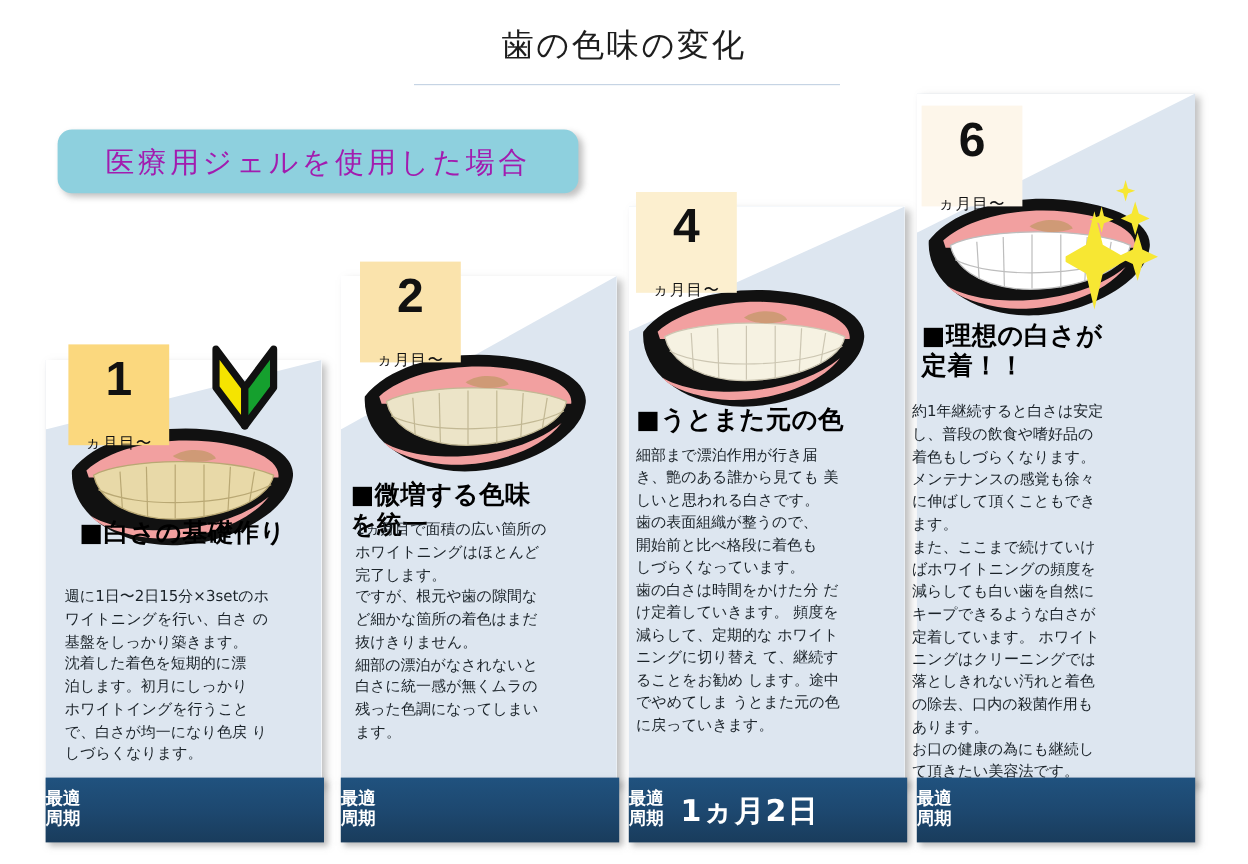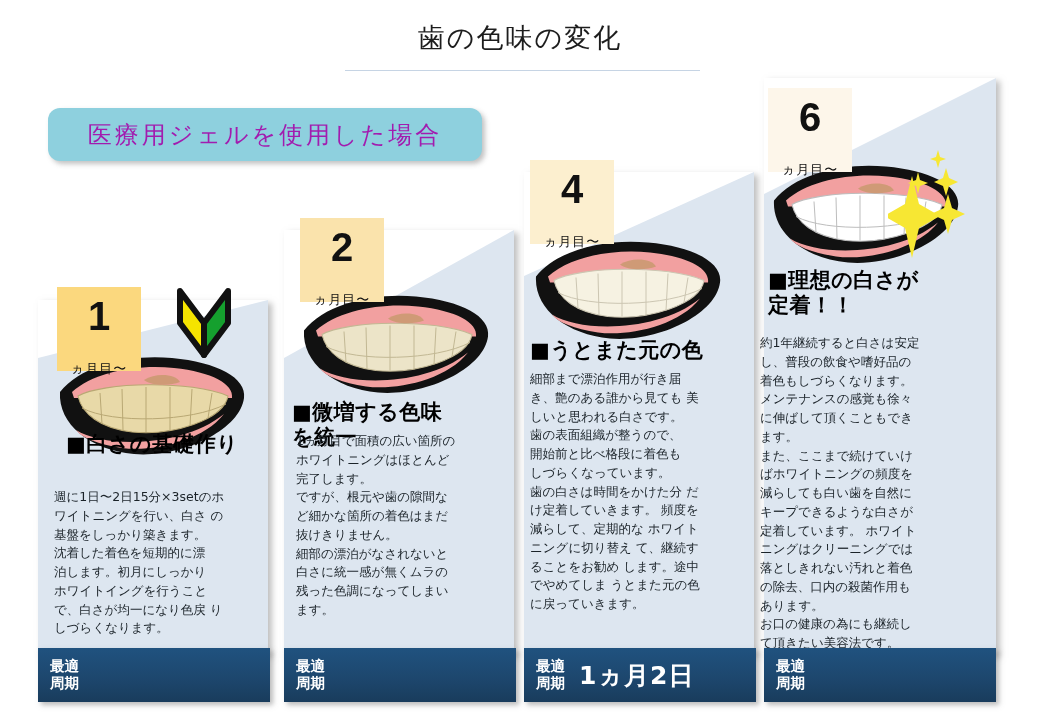--- a/index.html
+++ b/index.html
@@ -89,21 +89,21 @@
   
   .cycle-bar{
     position:absolute; height:54px;
     background:linear-gradient(180deg,#20527f 0%,#1d476e 55%,#193c5c 100%);
     box-shadow:3px 3px 5px rgba(120,120,120,.5);
     display:flex;align-items:center;
     z-index:9;
   }
   .cycle-label{
     color:#fff;font-size:14.5px;font-weight:bold;
-    line-height:1.15; padding-left:12px; white-space:pre-line;
+    line-height:1.15; white-space:pre-line;
     font-family:"DejaVu Sans","Liberation Sans",sans-serif;
   }
   .cycle-value{
     color:#fff;font-size:25px;font-weight:bold;
     padding-left:14px; letter-spacing:1px;
     font-family:"DejaVu Sans","Liberation Sans",sans-serif;
   }
 
   
   .mouth{position:absolute;z-index:3;}

